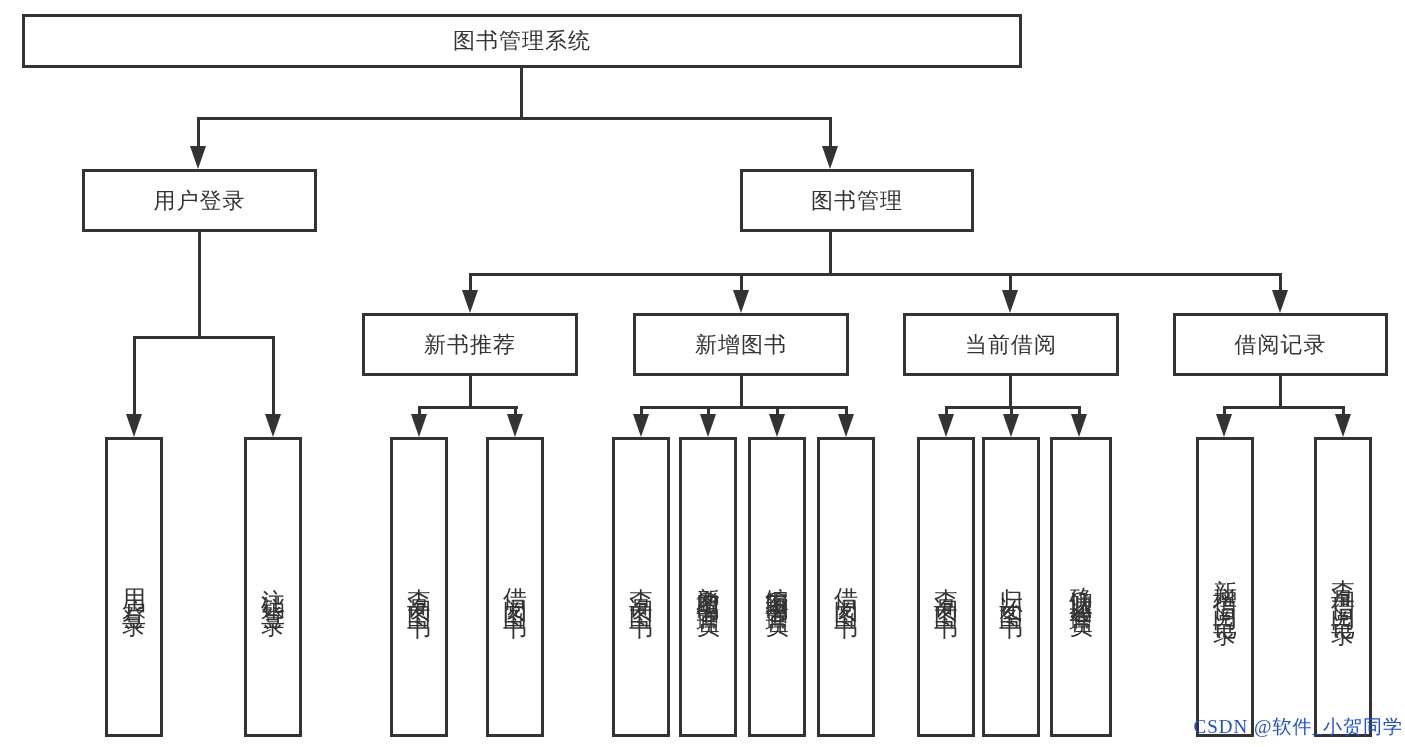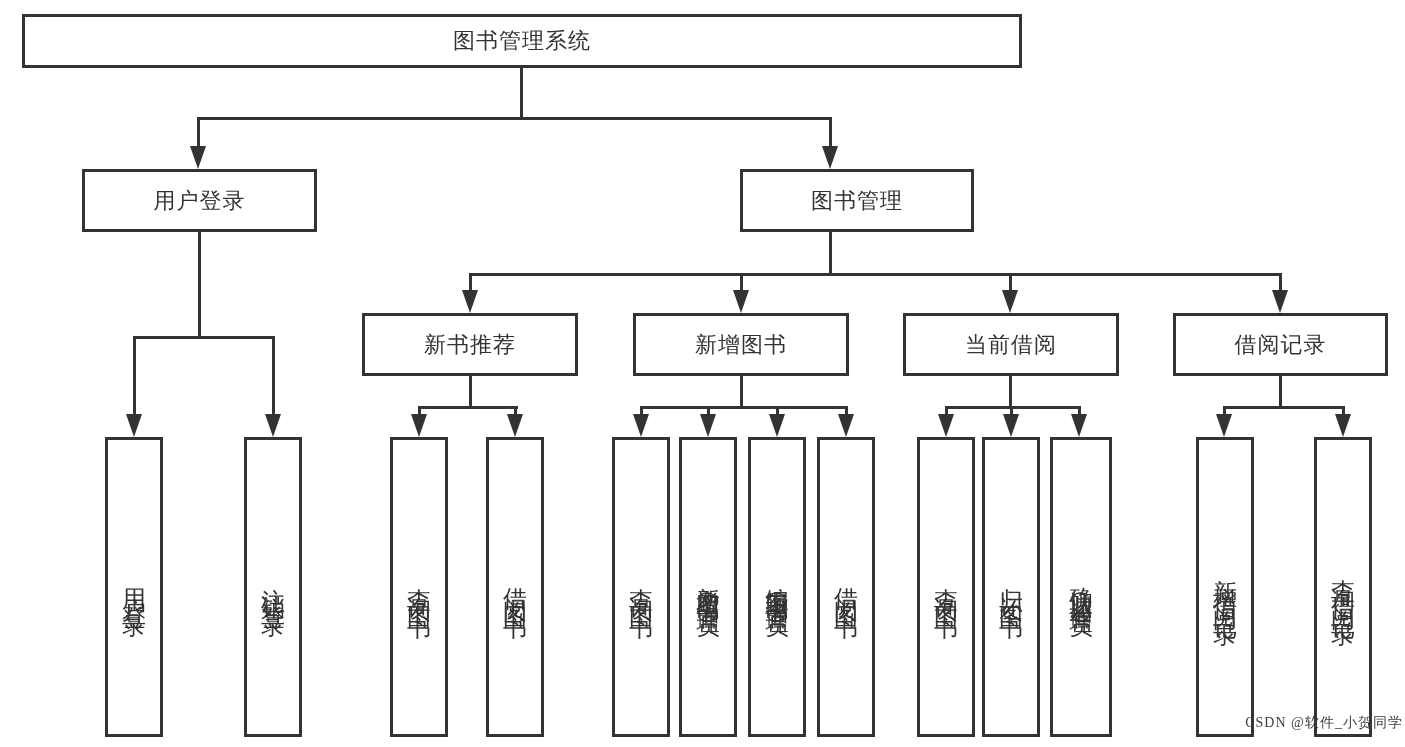--- a/index.html
+++ b/index.html
@@ -27,21 +27,21 @@
   .vl { position:absolute; width:3px; background:#333333; }
   .hl { position:absolute; height:3px; background:#333333; }
   .arrow {
     position:absolute; width:0; height:0;
     border-left:8px solid transparent;
     border-right:8px solid transparent;
     border-top:23px solid #333333;
   }
   .watermark {
     position:absolute; top:714px; right:14px;
-    font-size:14px; letter-spacing:1px; color:#404040; white-space:nowrap;
+    font-size:19px; letter-spacing:1px; color:#1d4ed8; white-space:nowrap;
   }
 </style>
 </head>
 <body>
 
 <div class="canvas">
 
   <div class="box h" style="left:22px; top:14px; width:1000px; height:54px;">
     <span>图书管理系统</span>
   </div>

